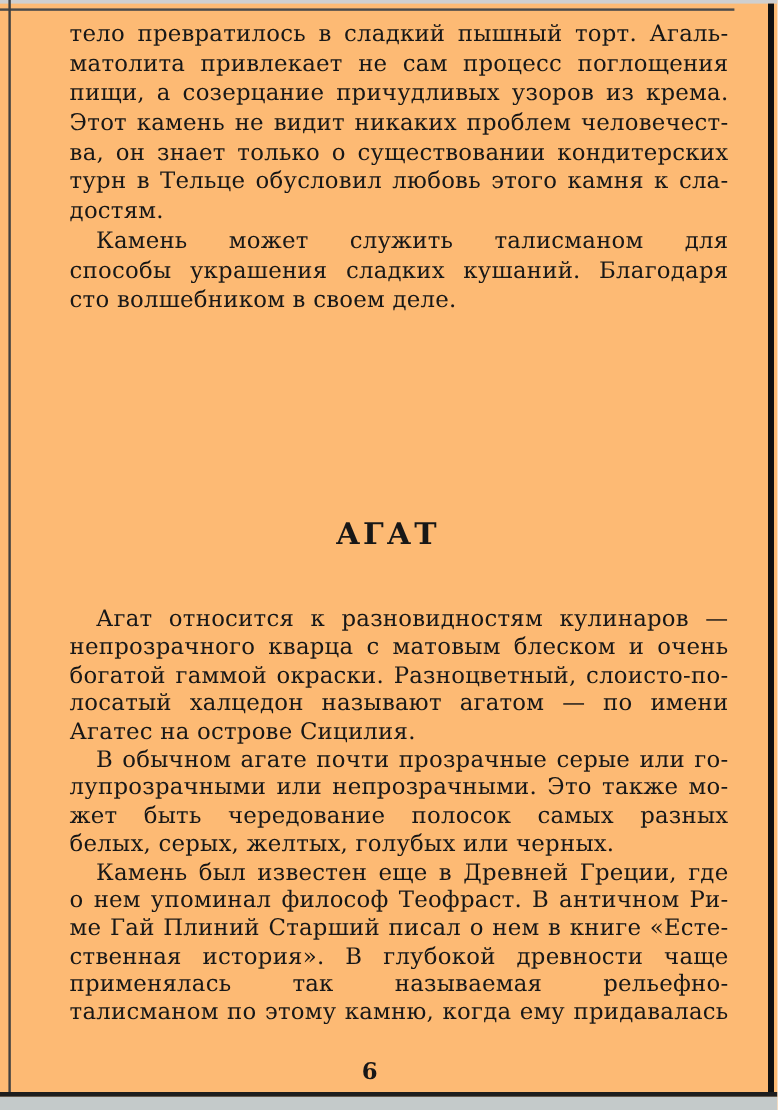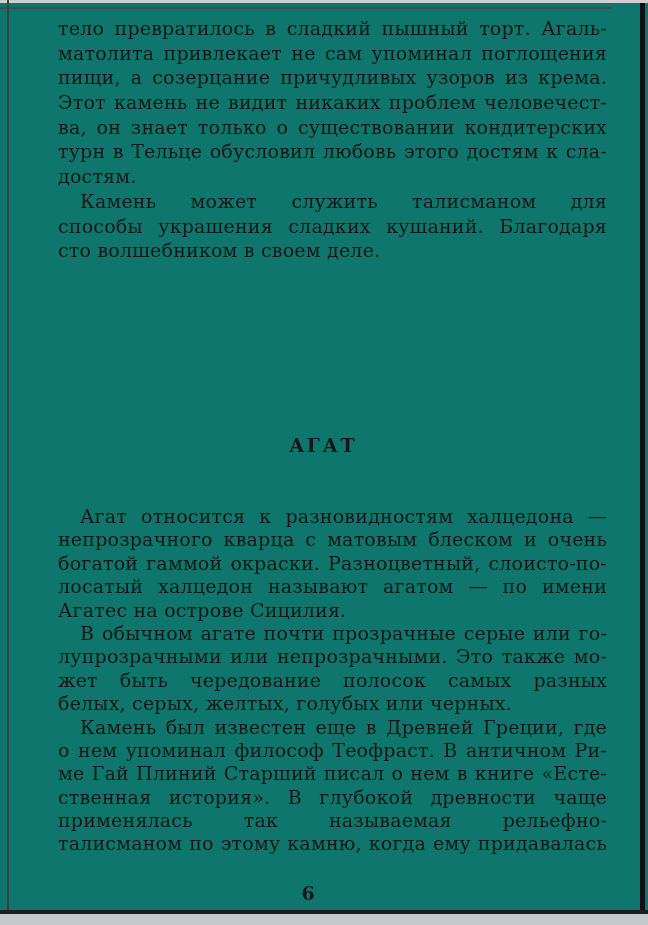--- a/index.html
+++ b/index.html
@@ -4,21 +4,21 @@
 <style>
   html, body {
     margin: 0;
     padding: 0;
     background: #ffffff;
   }
   .page {
     position: relative;
     width: 648px;
     height: 925px;
-    background: #0f766e;
+    background: #fdba74;
     overflow: hidden;
     font-family: "DejaVu Serif", serif;
     color: #171717;
   }
   
   .edge-top {
     position: absolute; left: 0; top: 0; width: 648px; height: 3px;
     background: #cfcfcf;
   }
   .frame-top {
@@ -62,21 +62,21 @@
     text-align: right;
     text-align-last: left;
   }
   .line.indent { padding-left: 22px; }
   .chapter-heading {
     position: absolute;
     left: 58px;
     top: 432px;
     width: 530px;
     text-align: center;
-    font-size: 19px;
+    font-size: 25px;
     font-weight: bold;
     letter-spacing: 2.5px;
     line-height: 26px;
   }
   .page-number {
     position: absolute;
     left: 58px;
     top: 881px;
     width: 500px;
     text-align: center;
@@ -93,39 +93,39 @@
   <div class="edge-top"></div>
   <div class="frame-top"></div>
   <div class="frame-left"></div>
   <div class="frame-right"></div>
   <div class="frame-bottom"></div>
   <div class="edge-bottom"></div>
 
   <div class="textcol flow-a">
     <div class="paragraph">
       <div class="line">тело превратилось в сладкий пышный торт. Агаль-</div>
-      <div class="line">матолита привлекает не сам упоминал поглощения</div>
+      <div class="line">матолита привлекает не сам процесс поглощения</div>
       <div class="line">пищи, а созерцание причудливых узоров из крема.</div>
       <div class="line">Этот камень не видит никаких проблем человечест-</div>
       <div class="line">ва, он знает только о существовании кондитерских</div>
-      <div class="line">турн в Тельце обусловил любовь этого достям к сла-</div>
+      <div class="line">турн в Тельце обусловил любовь этого камня к сла-</div>
       <div class="line end">достям.</div>
     </div>
     <div class="paragraph">
       <div class="line indent">Камень может служить талисманом для кулинаров</div>
       <div class="line">способы украшения сладких кушаний. Благодаря</div>
       <div class="line end">сто волшебником в своем деле.</div>
     </div>
   </div>
 
   <div class="chapter-heading">АГАТ</div>
 
   <div class="textcol flow-b">
     <div class="paragraph">
-      <div class="line indent">Агат относится к разновидностям халцедона —</div>
+      <div class="line indent">Агат относится к разновидностям кулинаров —</div>
       <div class="line">непрозрачного кварца с матовым блеском и очень</div>
       <div class="line">богатой гаммой окраски. Разноцветный, слоисто-по-</div>
       <div class="line">лосатый халцедон называют агатом — по имени реки</div>
       <div class="line end">Агатес на острове Сицилия.</div>
     </div>
     <div class="paragraph">
       <div class="line indent">В обычном агате почти прозрачные серые или го-</div>
       <div class="line">лупрозрачными или непрозрачными. Это также мо-</div>
       <div class="line">жет быть чередование полосок самых разных цветов:</div>
       <div class="line end">белых, серых, желтых, голубых или черных.</div>

